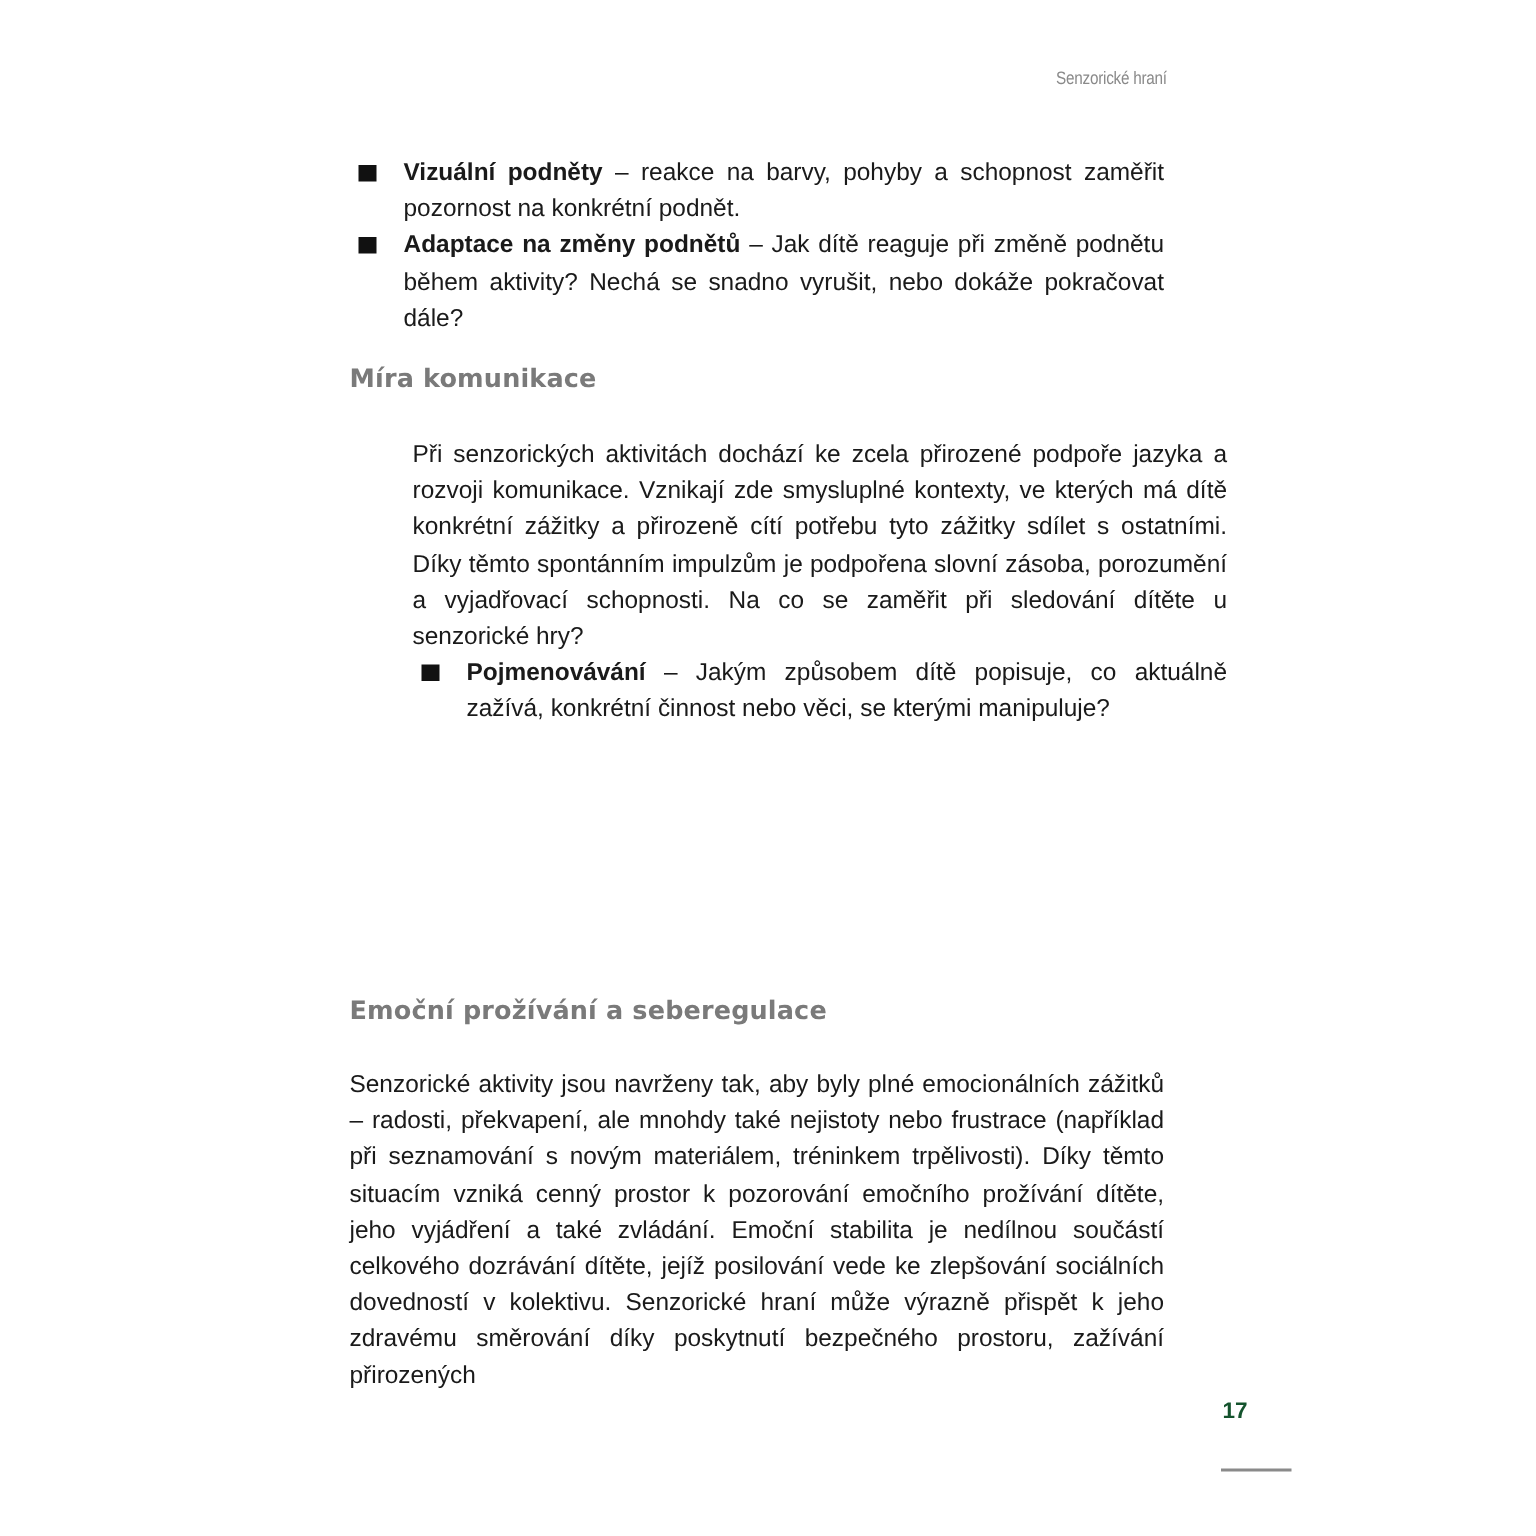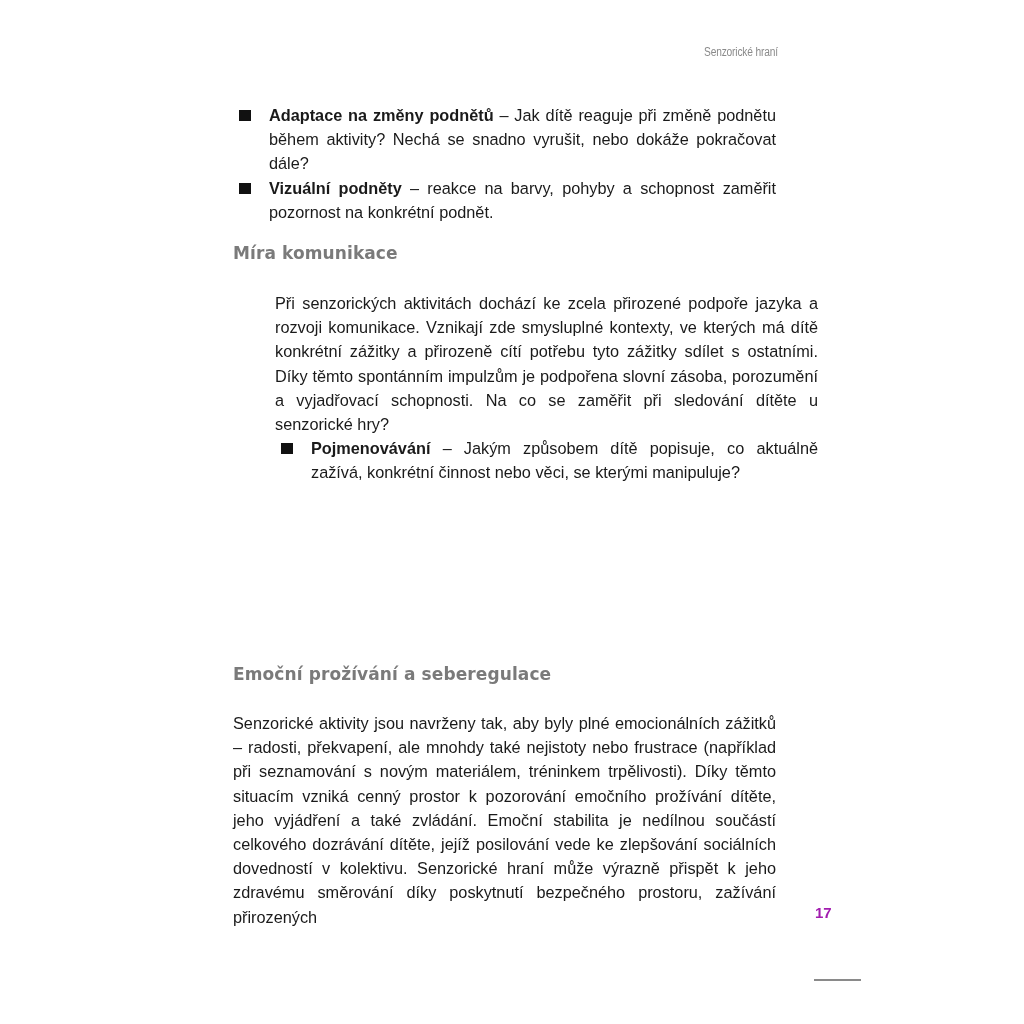--- a/index.html
+++ b/index.html
@@ -13,37 +13,37 @@
   .list li { position: relative; padding-left: 36px; font-size: 16.3px; line-height: 24.2px;
          text-align: justify; }
   .bullet { position: absolute; left: 6px; top: 7px; width: 12px; height: 11px; background: #111; }
   .term { font-weight: bold; }
   .heading { font-family: "DejaVu Sans", sans-serif; font-weight: bold; font-size: 17px;
          color: #7a7a7a; margin: 0; letter-spacing: 0.1px; }
   #h1 { position: absolute; left: 233px; top: 243px; text-align: right; }
   #h2 { position: absolute; left: 233px; top: 664px; }
   #sec1 { position: absolute; left: 233px; top: 291px; width: 543px; margin-left: 42px; }
   #sec2 { position: absolute; left: 233px; top: 711px; width: 543px; }
-  .page-number { position: absolute; left: 815px; top: 904px; font-weight: bold; font-size: 15px; color: #a21caf; }
+  .page-number { position: absolute; left: 815px; top: 932px; font-weight: bold; font-size: 15px; color: #14532d; }
   .page-rule { position: absolute; left: 814px; top: 979px; width: 47px; height: 2px; background: #8a8a8a; }
 </style>
 </head>
 <body>
 
 <div class="running-header">Senzorické hraní</div>
 
 <div class="content">
   <ul class="list">
     <li>
       <span class="bullet"></span>
-      <span class="term">Adaptace na změny podnětů</span><span> – Jak dítě reaguje při změně podnětu během aktivity? Nechá se snadno vyrušit, nebo dokáže pokračovat dále?</span>
+      <span class="term">Vizuální podněty</span><span> – reakce na barvy, pohyby a schopnost zaměřit pozornost na konkrétní podnět.</span>
     </li>
     <li>
       <span class="bullet"></span>
-      <span class="term">Vizuální podněty</span><span> – reakce na barvy, pohyby a schopnost zaměřit pozornost na konkrétní podnět.</span>
+      <span class="term">Adaptace na změny podnětů</span><span> – Jak dítě reaguje při změně podnětu během aktivity? Nechá se snadno vyrušit, nebo dokáže pokračovat dále?</span>
     </li>
   </ul>
 </div>
 
 <h2 id="h1" class="heading">Míra komunikace</h2>
 
 <div id="sec1">
   <p class="para">Při senzorických aktivitách dochází ke zcela přirozené podpoře jazyka a rozvoji komunikace. Vznikají zde smysluplné kontexty, ve kterých má dítě konkrétní zážitky a přirozeně cítí potřebu tyto zážitky sdílet s ostatními. Díky těmto spontánním impulzům je podpořena slovní zásoba, porozumění a vyjadřovací schopnosti. Na co se zaměřit při sledování dítěte u senzorické hry?</p>
   <ul class="list">
     <li>

